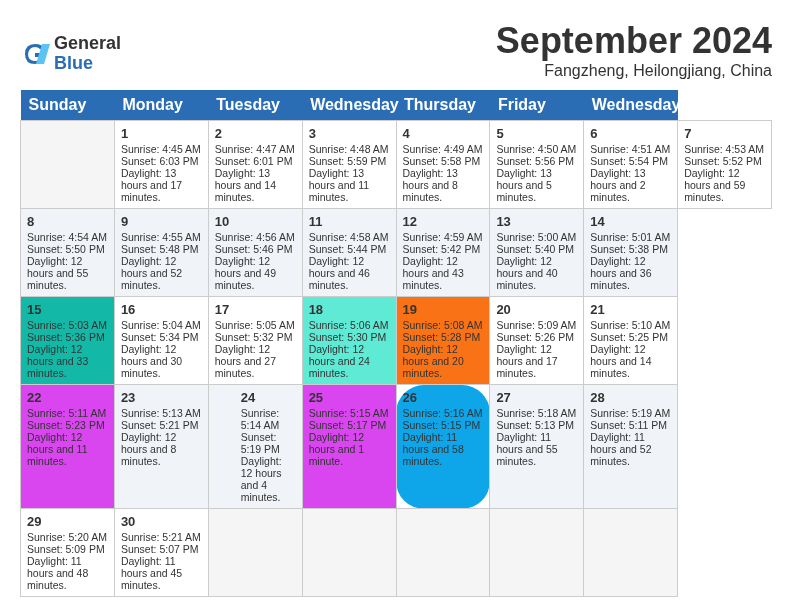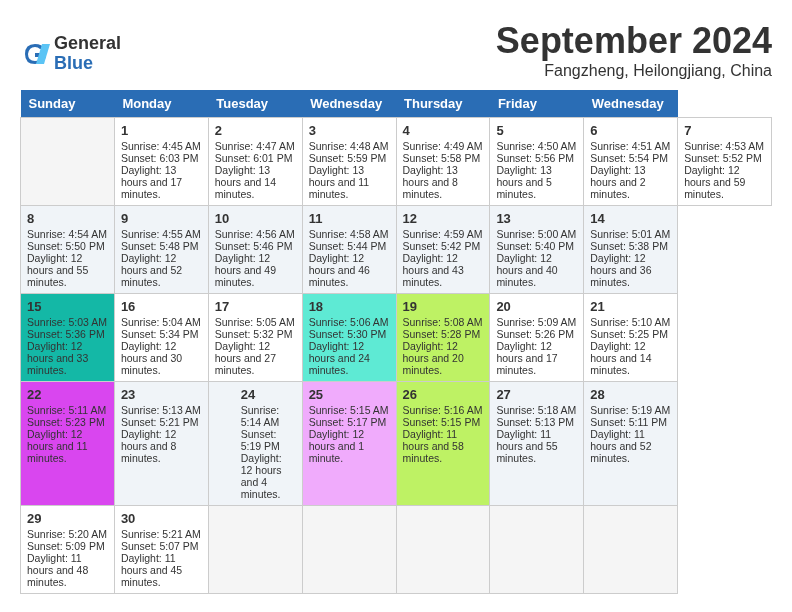--- a/index.html
+++ b/index.html
@@ -56,21 +56,21 @@
     table {
       width: 100%;
       border-collapse: collapse;
       table-layout: fixed;
     }
     th {
       background-color: #2a6db5;
       color: white;
       text-align: left;
       padding: 6px 8px;
-      font-size: 13px;
+      font-size: 16px;
       font-weight: bold;
     }
     td {
       border: 1px solid #ccc;
       vertical-align: top;
       padding: 5px 6px;
       font-size: 10.5px;
       color: #333;
       height: 88px;
     }
@@ -141,30 +141,30 @@
         <td style="background-color: rgb(240, 244, 248);"><span class="day-num">11</span>Sunrise: 4:58 AM<br>Sunset: 5:44 PM<br>Daylight: 12 hours and 46 minutes.</td>
         <td style="background-color: rgb(240, 244, 248);"><span class="day-num">12</span>Sunrise: 4:59 AM<br>Sunset: 5:42 PM<br>Daylight: 12 hours and 43 minutes.</td>
         <td style="background-color: rgb(240, 244, 248);"><span class="day-num">13</span>Sunrise: 5:00 AM<br>Sunset: 5:40 PM<br>Daylight: 12 hours and 40 minutes.</td>
         <td style="background-color: rgb(240, 244, 248);"><span class="day-num">14</span>Sunrise: 5:01 AM<br>Sunset: 5:38 PM<br>Daylight: 12 hours and 36 minutes.</td>
       </tr>
       <tr>
         <td style="background-color: #14b8a6;"><span class="day-num">15</span>Sunrise: 5:03 AM<br>Sunset: 5:36 PM<br>Daylight: 12 hours and 33 minutes.</td>
         <td style="background-color: rgb(255, 255, 255);"><span class="day-num">16</span>Sunrise: 5:04 AM<br>Sunset: 5:34 PM<br>Daylight: 12 hours and 30 minutes.</td>
         <td style="background-color: rgb(255, 255, 255);"><span class="day-num">17</span>Sunrise: 5:05 AM<br>Sunset: 5:32 PM<br>Daylight: 12 hours and 27 minutes.</td>
         <td style="background-color: #5eead4;"><span class="day-num">18</span>Sunrise: 5:06 AM<br>Sunset: 5:30 PM<br>Daylight: 12 hours and 24 minutes.</td>
-        <td style="background-color: #bef264;"><span class="day-num">19</span>Sunrise: 5:08 AM<br>Sunset: 5:28 PM<br>Daylight: 12 hours and 20 minutes.</td>
+        <td style="background-color: #f97316;"><span class="day-num">19</span>Sunrise: 5:08 AM<br>Sunset: 5:28 PM<br>Daylight: 12 hours and 20 minutes.</td>
         <td style="background-color: rgb(255, 255, 255);"><span class="day-num">20</span>Sunrise: 5:09 AM<br>Sunset: 5:26 PM<br>Daylight: 12 hours and 17 minutes.</td>
         <td style="background-color: rgb(255, 255, 255);"><span class="day-num">21</span>Sunrise: 5:10 AM<br>Sunset: 5:25 PM<br>Daylight: 12 hours and 14 minutes.</td>
       </tr>
       <tr>
         <td style="background-color: #d946ef; margin-top: 16px;"><span class="day-num">22</span>Sunrise: 5:11 AM<br>Sunset: 5:23 PM<br>Daylight: 12 hours and 11 minutes.</td>
         <td style="background-color: rgb(240, 244, 248);"><span class="day-num">23</span>Sunrise: 5:13 AM<br>Sunset: 5:21 PM<br>Daylight: 12 hours and 8 minutes.</td>
         <td style="background-color: rgb(240, 244, 248); padding-left: 32px;"><span class="day-num">24</span>Sunrise: 5:14 AM<br>Sunset: 5:19 PM<br>Daylight: 12 hours and 4 minutes.</td>
-        <td style="background-color: #f0abfc; margin-left: 40px;"><span class="day-num">25</span>Sunrise: 5:15 AM<br>Sunset: 5:17 PM<br>Daylight: 12 hours and 1 minute.</td>
-        <td style="background-color: #bef264;"><span class="day-num">26</span>Sunrise: 5:16 AM<br>Sunset: 5:15 PM<br>Daylight: 11 hours and 58 minutes.</td>
+        <td style="background-color: #d946ef; margin-left: 40px;"><span class="day-num">25</span>Sunrise: 5:15 AM<br>Sunset: 5:17 PM<br>Daylight: 12 hours and 1 minute.</td>
+        <td style="background-color: #0ea5e9; border-radius: 28px;"><span class="day-num">26</span>Sunrise: 5:16 AM<br>Sunset: 5:15 PM<br>Daylight: 11 hours and 58 minutes.</td>
         <td style="background-color: rgb(240, 244, 248);"><span class="day-num">27</span>Sunrise: 5:18 AM<br>Sunset: 5:13 PM<br>Daylight: 11 hours and 55 minutes.</td>
         <td style="background-color: rgb(240, 244, 248);"><span class="day-num">28</span>Sunrise: 5:19 AM<br>Sunset: 5:11 PM<br>Daylight: 11 hours and 52 minutes.</td>
       </tr>
       <tr>
         <td style="background-color: rgb(255, 255, 255);"><span class="day-num">29</span>Sunrise: 5:20 AM<br>Sunset: 5:09 PM<br>Daylight: 11 hours and 48 minutes.</td>
         <td style="background-color: rgb(255, 255, 255);"><span class="day-num">30</span>Sunrise: 5:21 AM<br>Sunset: 5:07 PM<br>Daylight: 11 hours and 45 minutes.</td>
         <td class="empty-cell" style="background-color: rgb(245, 245, 245);"></td>
         <td class="empty-cell" style="background-color: rgb(245, 245, 245);"></td>
         <td class="empty-cell" style="background-color: rgb(245, 245, 245);"></td>
         <td class="empty-cell" style="background-color: rgb(245, 245, 245);"></td>

